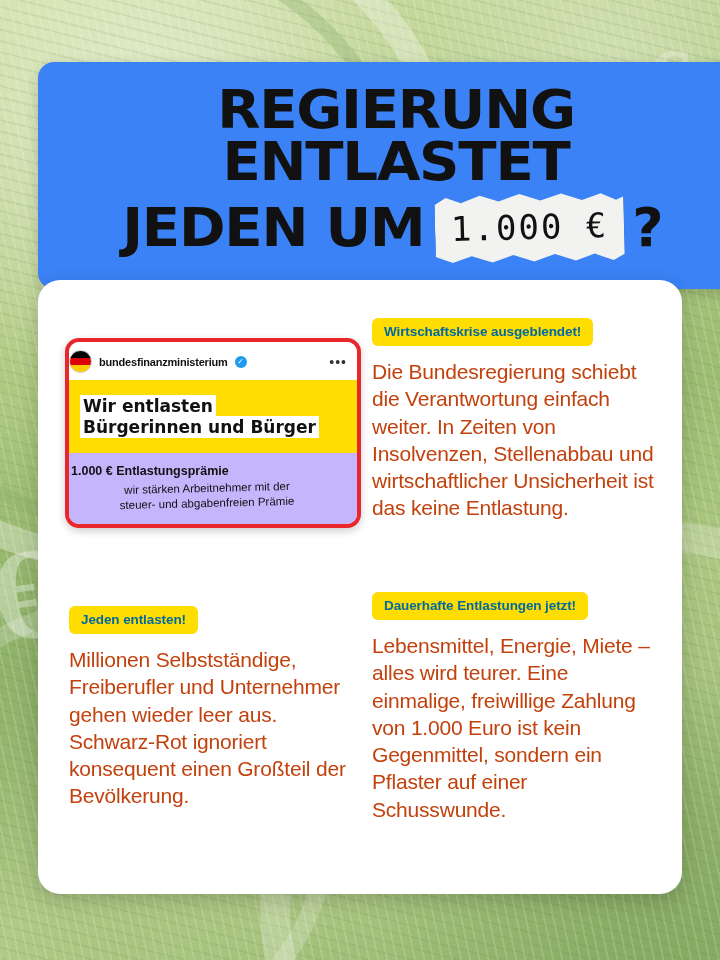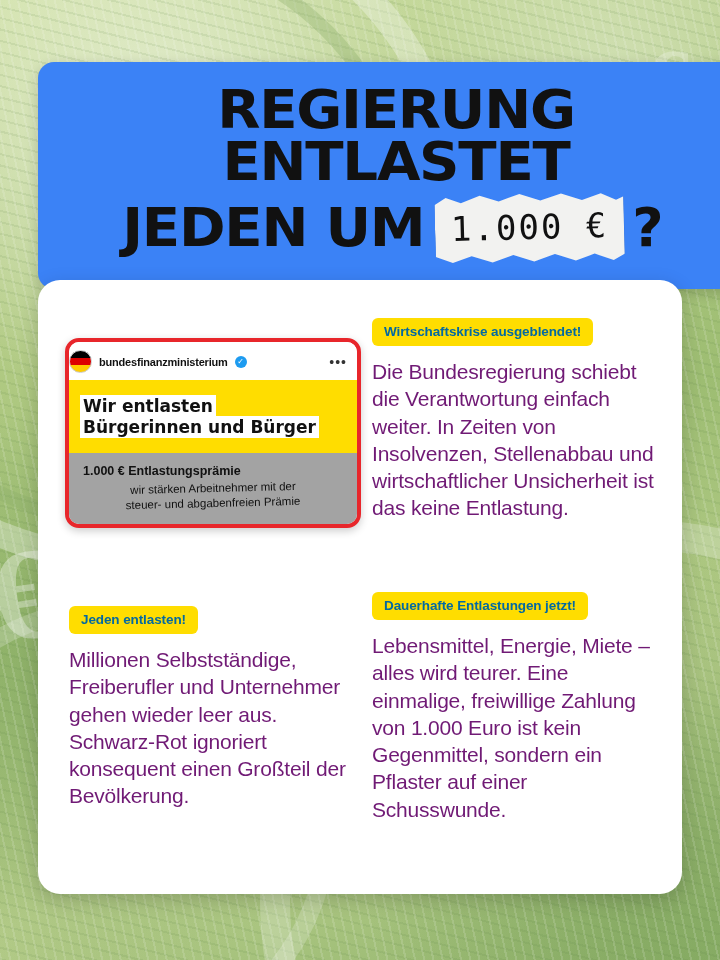--- a/index.html
+++ b/index.html
@@ -199,22 +199,22 @@
     font-size: 17px;
     line-height: 1.22;
     color: #111;
   }
   .post-title span {
     background: #ffffff;
     box-shadow: 3px 0 0 #fff, -3px 0 0 #fff;
     padding: 1px 0;
   }
   .post-foot {
-    background: #a3a3a3;
-    padding: 11px 14px 14px 14px;
+    background: #c4b5fd;
+    padding: 11px 14px 14px 2px;
     text-align: center;
   }
   .post-foot-main {
     font-weight: bold;
     font-size: 12.5px;
     color: #111;
     text-align: left;
   }
   .post-foot-sub {
     font-size: 11.5px;
@@ -232,21 +232,21 @@
     color: #0369a1;
     font-weight: bold;
     font-size: 13.5px;
     padding: 6px 12px 7px 12px;
     border-radius: 6px;
     letter-spacing: -0.1px;
   }
   .body-text {
     font-size: 21px;
     line-height: 1.30;
-    color: #701a75;
+    color: #c2410c;
     margin-top: 12px;
     letter-spacing: -0.2px;
   }
 
   .block-topright {
     position: absolute;
     left: 334px;
     top: 38px;
     width: 288px;
   }

